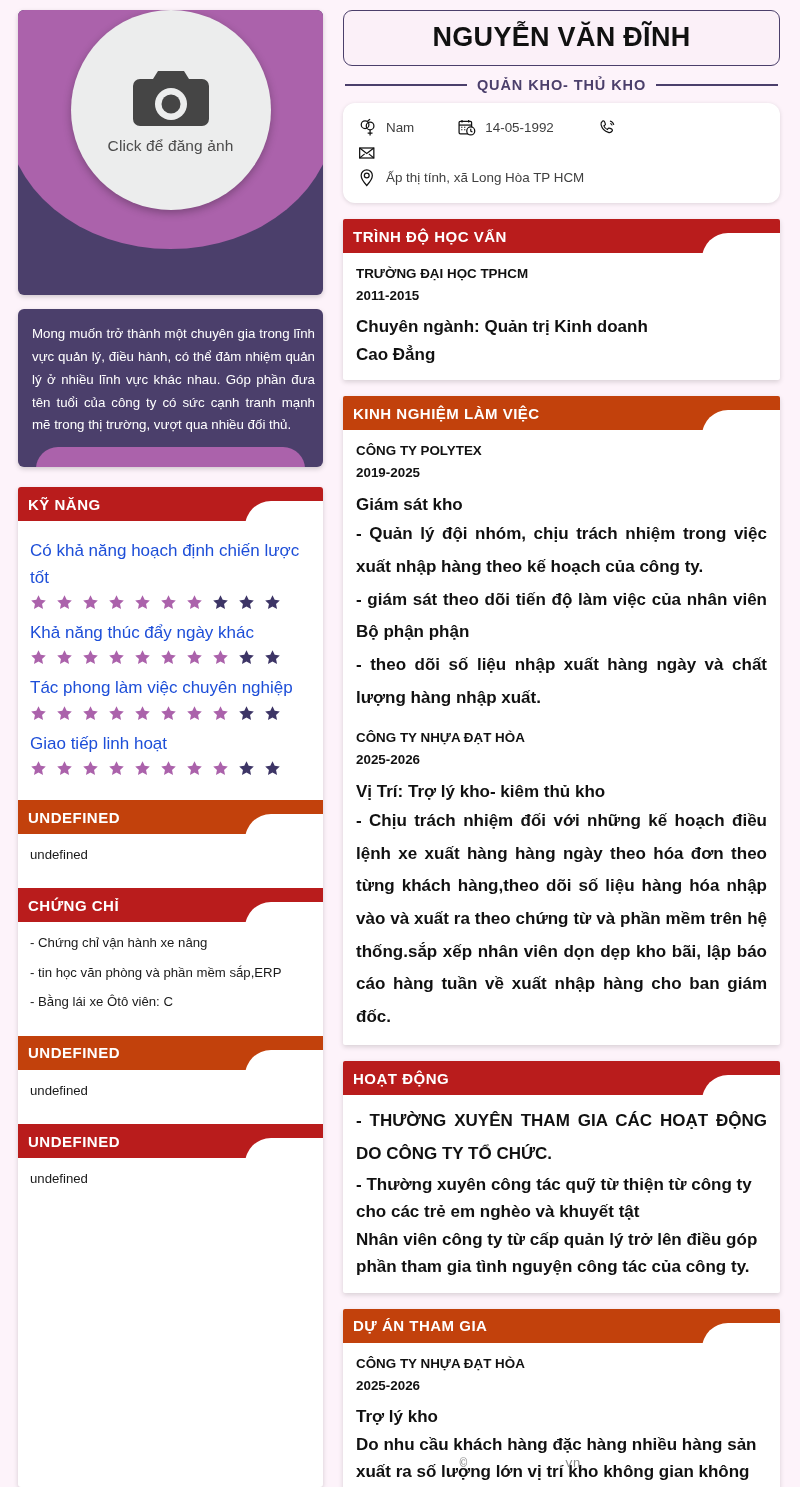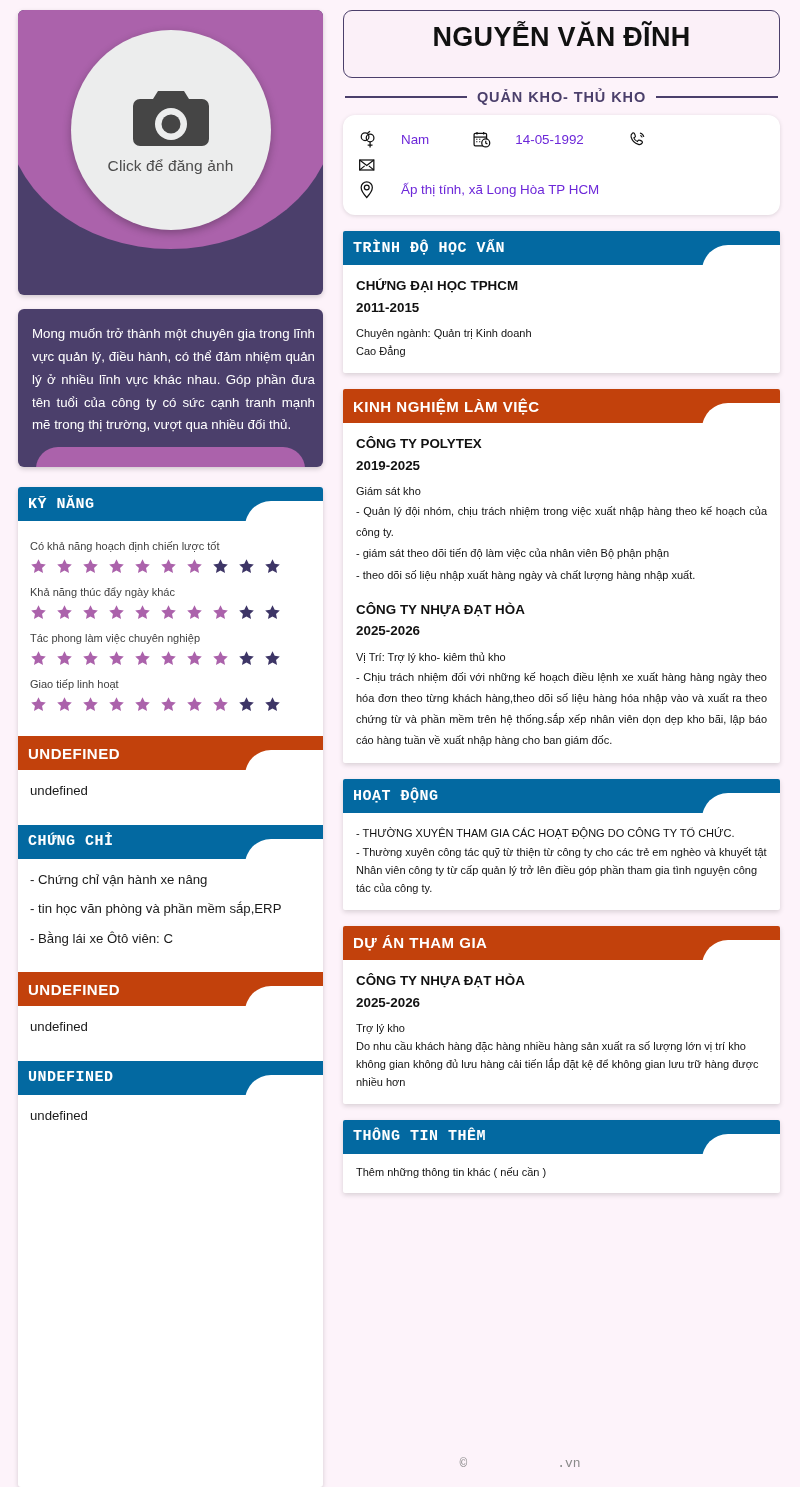--- a/index.html
+++ b/index.html
@@ -38,21 +38,21 @@
   .photo-arc {
     position: absolute;
     left: -4%; top: -34%;
     width: 108%; height: 118%;
     background: #ab62ab;
     border-bottom-left-radius: 52% 42%;
     border-bottom-right-radius: 52% 42%;
   }
   .photo-circle {
     position: absolute;
-    left: 50%; top: 120px;
+    left: 50%; top: 100px;
     transform: translate(-50%, -50%);
     width: 200px; height: 200px;
     border-radius: 50%;
     background: #eceded;
     box-shadow: 0 3px 9px rgba(0,0,0,0.28);
     display: flex;
     flex-direction: column;
     align-items: center;
     justify-content: center;
     gap: 4px;
@@ -107,21 +107,21 @@
     height: 34px;
     display: flex;
     align-items: center;
     padding: 0 10px;
     color: #ffffff;
     font-size: 15px;
     font-weight: bold;
     letter-spacing: .5px;
     overflow: hidden;
   }
-  .sec-head.dark { background: #0369a1; font-family: Liberation Mono, monospace; }
+  .sec-head.dark { background: #b91c1c; }
   .sec-head.light { background: #c2410c; }
   .sec-head::after {
     content: "";
     position: absolute;
     right: -22px; top: 14px;
     width: 100px; height: 40px;
     background: #ffffff;
     border-top-left-radius: 26px;
   }
   .sec-head span { position: relative; z-index: 2; }
@@ -129,42 +129,42 @@
   .sec-body {
     padding: 11px 12px 14px 12px;
     font-size: 13.2px;
     color: #1a1a1a;
     line-height: 1.55;
   }
 
   
   .skill-row { margin-bottom: 2px; }
   .skill-name {
-    font-size: 11px;
-    color: #404040;
+    font-size: 17px;
+    color: #1d4ed8;
     margin: 6px 0 3px 0;
   }
   .stars { display: flex; gap: 9px; margin-bottom: 9px; }
   .star { width: 17px; height: 17px; display: block; }
   .cert-line { margin-bottom: 9px; font-size: 13.2px; }
 
   
   .right-col {
     flex: 1 1 auto;
     display: flex;
     flex-direction: column;
     min-width: 0;
     padding-right: 8px;
   }
   .name-box {
     border: 1.6px solid #4b3f6b;
     border-radius: 9px;
     background: #fbf0f8;
     text-align: center;
-    padding: 11px 8px 24px 8px;
+    padding: 11px 8px 12px 8px;
   }
   .name-box h1 {
     font-size: 27px;
     font-weight: bold;
     color: #111;
     letter-spacing: .3px;
   }
   .job-title-row {
     display: flex;
     align-items: center;
@@ -185,21 +185,21 @@
     border-radius: 12px;
     padding: 12px 14px 13px 14px;
     box-shadow: 0 1px 4px rgba(0,0,0,0.13);
   }
   .contact-line {
     display: flex;
     align-items: center;
     min-height: 25px;
   }
   .ci { width: 22px; height: 20px; flex: 0 0 22px; margin-right: 7px; }
-  .ctext { font-size: 13.4px; color: #6d28d9; margin-left: 15px; }
+  .ctext { font-size: 13.4px; color: #404040; }
   .cgap { width: 42px; flex: 0 0 42px; }
 
   .right-card {
     margin-top: 16px;
     background: #ffffff;
     border-radius: 2px;
     box-shadow: 0 2px 5px rgba(0,0,0,0.15);
     overflow: hidden;
     display: flex;
     flex-direction: column;
@@ -208,23 +208,24 @@
     padding: 10px 13px 12px 13px;
     font-size: 13.2px;
     color: #111;
   }
   .entry-title {
     font-weight: bold;
     font-size: 13.4px;
     line-height: 1.62;
   }
   .para {
-    font-size: 11px;
+    font-size: 17px;
     line-height: 1.92;
     text-align: justify;
+    font-weight: bold;
   }
   .para.tight { line-height: 1.62; text-align: left; }
   .entry-gap { height: 13px; }
 
   
   .footer {
     position: absolute;
     left: 0; right: 0; bottom: 4px;
     height: 40px;
     display: flex;
@@ -492,21 +493,21 @@
         <span class="ctext">Ấp thị tính, xã Long Hòa TP HCM</span>
       </div>
     </div>
 
     <div id="right-sections">
         <div class="right-card">
           <div class="sec-head dark">
             <span>TRÌNH ĐỘ HỌC VẤN</span>
           </div>
           <div class="rsec-body">
-            <div class="entry-title">CHỨNG ĐẠI HỌC TPHCM</div>
+            <div class="entry-title">TRƯỜNG ĐẠI HỌC TPHCM</div>
             <div class="entry-title">2011-2015</div>
             <div class="para tight" style="margin-top: 7px;">Chuyên ngành: Quản trị Kinh doanh</div>
             <div class="para tight">Cao Đẳng</div>
           </div>
         </div>
         <div class="right-card">
           <div class="sec-head light">
             <span>KINH NGHIỆM LÀM VIỆC</span>
           </div>
           <div class="rsec-body">

